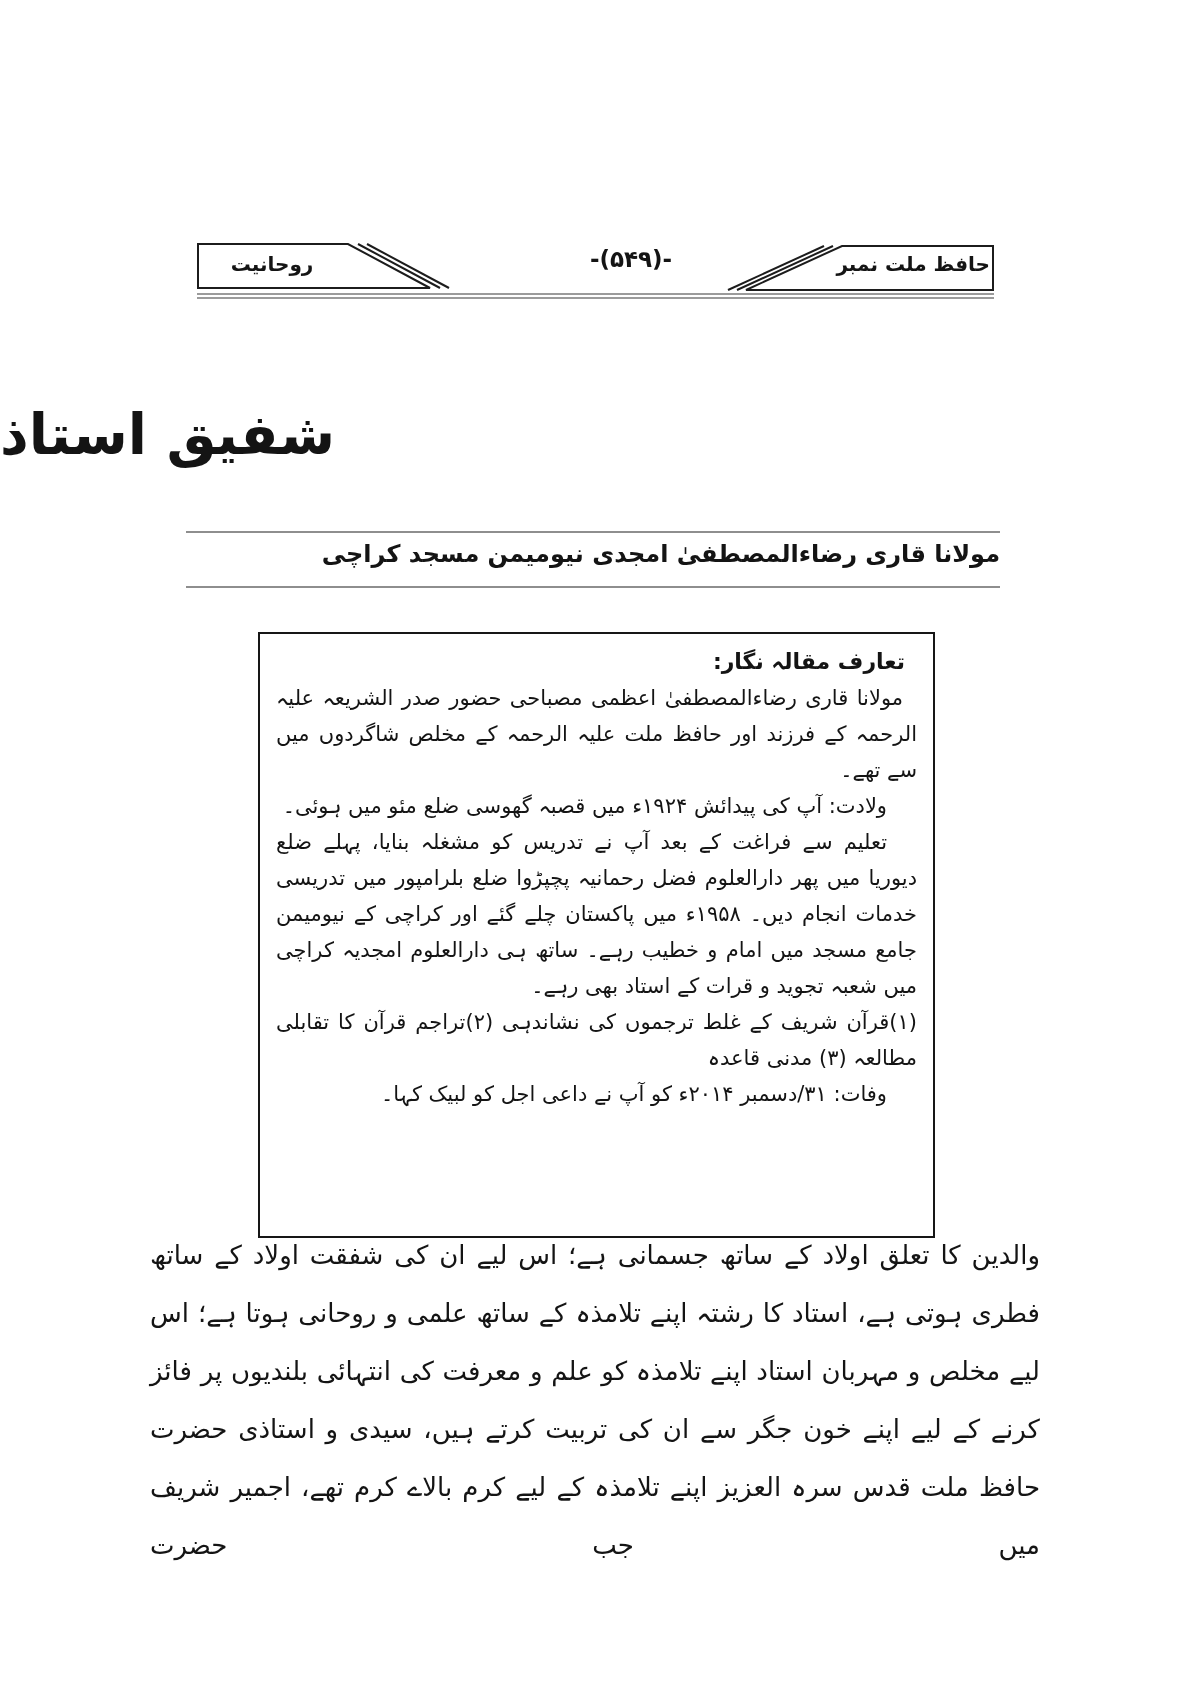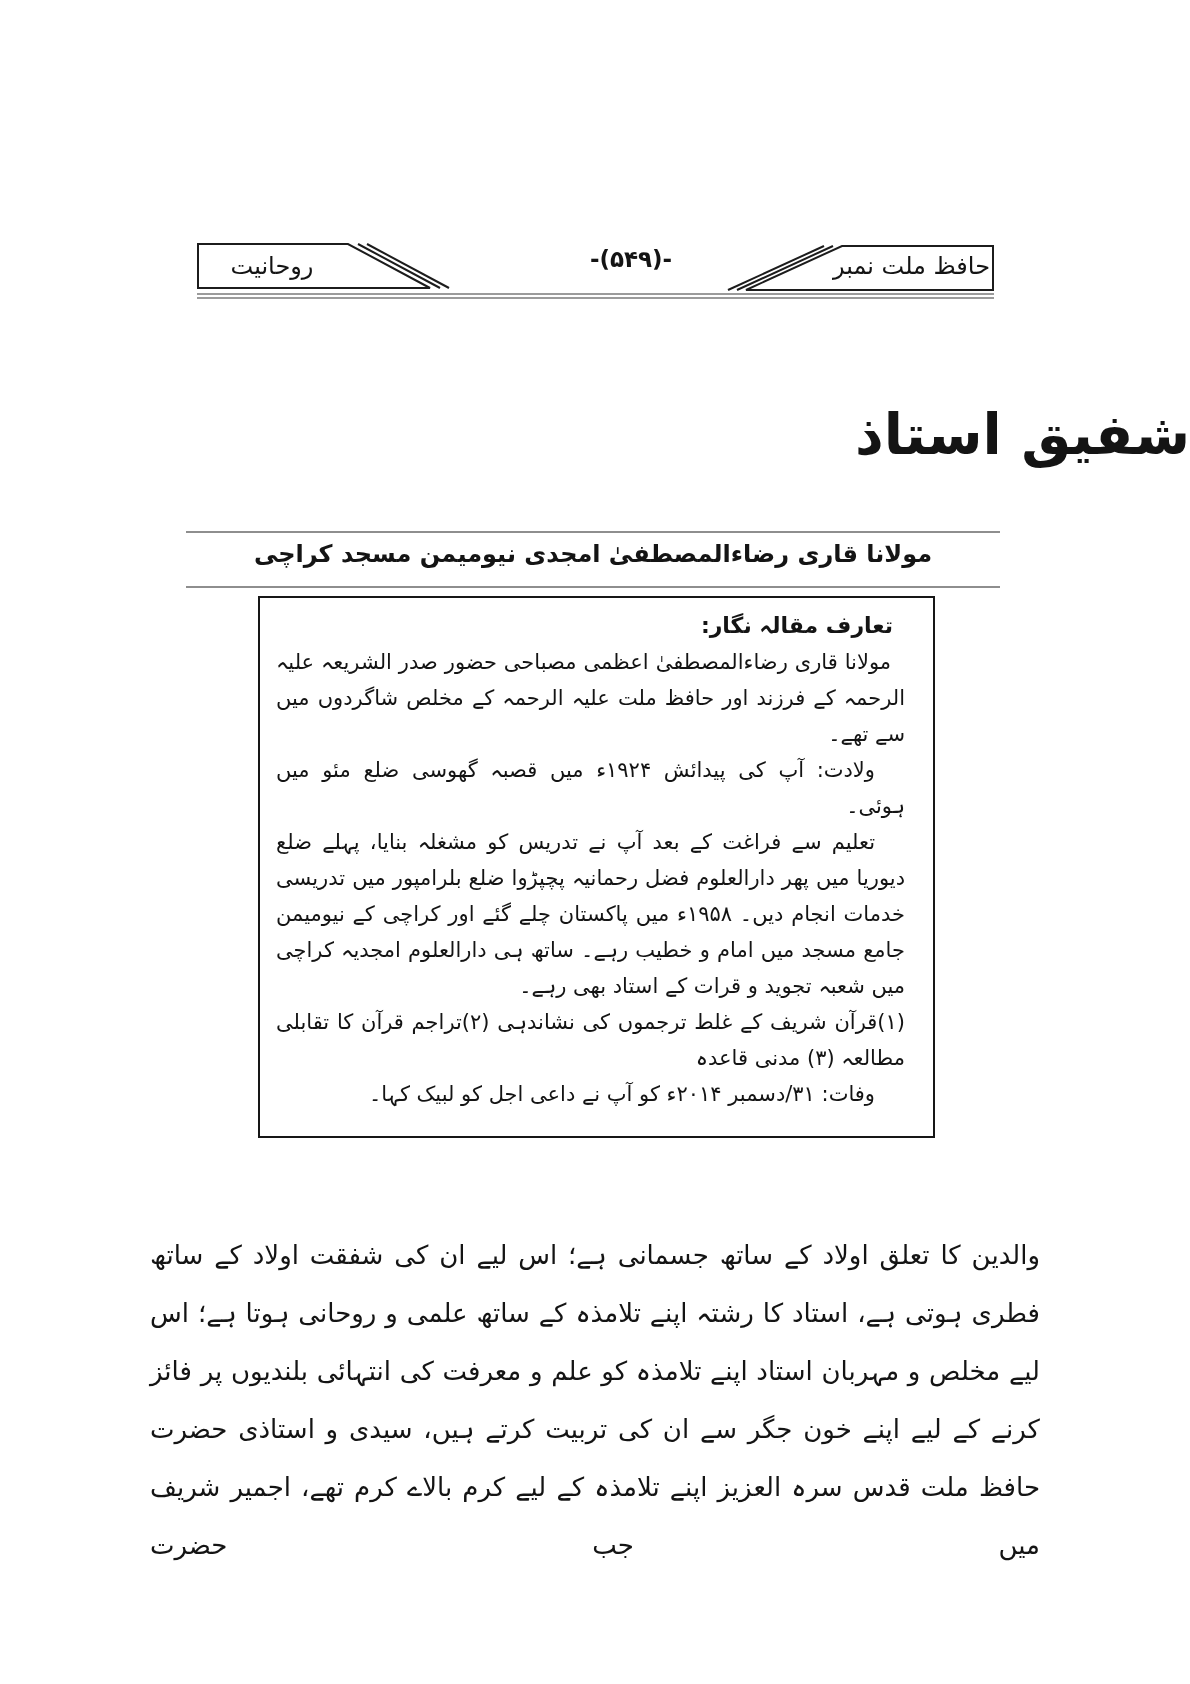--- a/index.html
+++ b/index.html
@@ -9,57 +9,57 @@
     margin:0 auto;
     background:#ffffff;
     font-family:"DejaVu Sans",sans-serif;
     color:#141414;
     overflow:hidden;
   }
   
   .header-svg{position:absolute;left:0;top:230px;}
   .tab-text{
     position:absolute;
-    font-weight:normal;
-    font-size:24px;
+    font-weight:bold;
+    font-size:20px;
     direction:rtl;
     white-space:nowrap;
   }
   .tab-text.left{left:202px;top:252px;width:140px;text-align:center;}
   .tab-text.right{left:844px;top:252px;width:146px;text-align:center;}
   .page-num{
     position:absolute;left:0;top:246px;width:100%;
     text-align:center;font-size:23px;font-weight:bold;
     direction:ltr;
     padding-left:36px;
   }
   
   .title{
     position:absolute;left:0;top:402px;width:100%;
     margin:0;
-    text-align:right;
+    text-align:left;
     font-size:56px;font-weight:bold;
     direction:rtl;
   }
   .rule{position:absolute;left:186px;width:814px;height:2px;background:#8e8e8e;}
   .rule-top{top:531px;}
   .rule-bottom{top:586px;}
   .byline{
     position:absolute;left:186px;top:540px;width:814px;
-    text-align:center;
+    text-align:right;
     font-size:24px;font-weight:bold;
     direction:rtl;
   }
   
   .infobox{
-    position:absolute;left:258px;top:596px;
-    width:677px;height:542px;
+    position:absolute;left:258px;top:632px;
+    width:677px;height:606px;
     box-sizing:border-box;
     border:2px solid #161616;
-    padding:10px 28px 8px 16px;
+    padding:10px 16px 8px 16px;
     direction:rtl;
     font-size:21px;line-height:36px;
     text-align:justify;
     overflow:hidden;
   }
   .infobox p{margin:0;}
   .infobox .head{font-weight:bold;font-size:22px;text-indent:12px;}
   .ind-0{text-indent:0;}
   .ind-sm{text-indent:14px;}
   .ind-md{text-indent:30px;}

